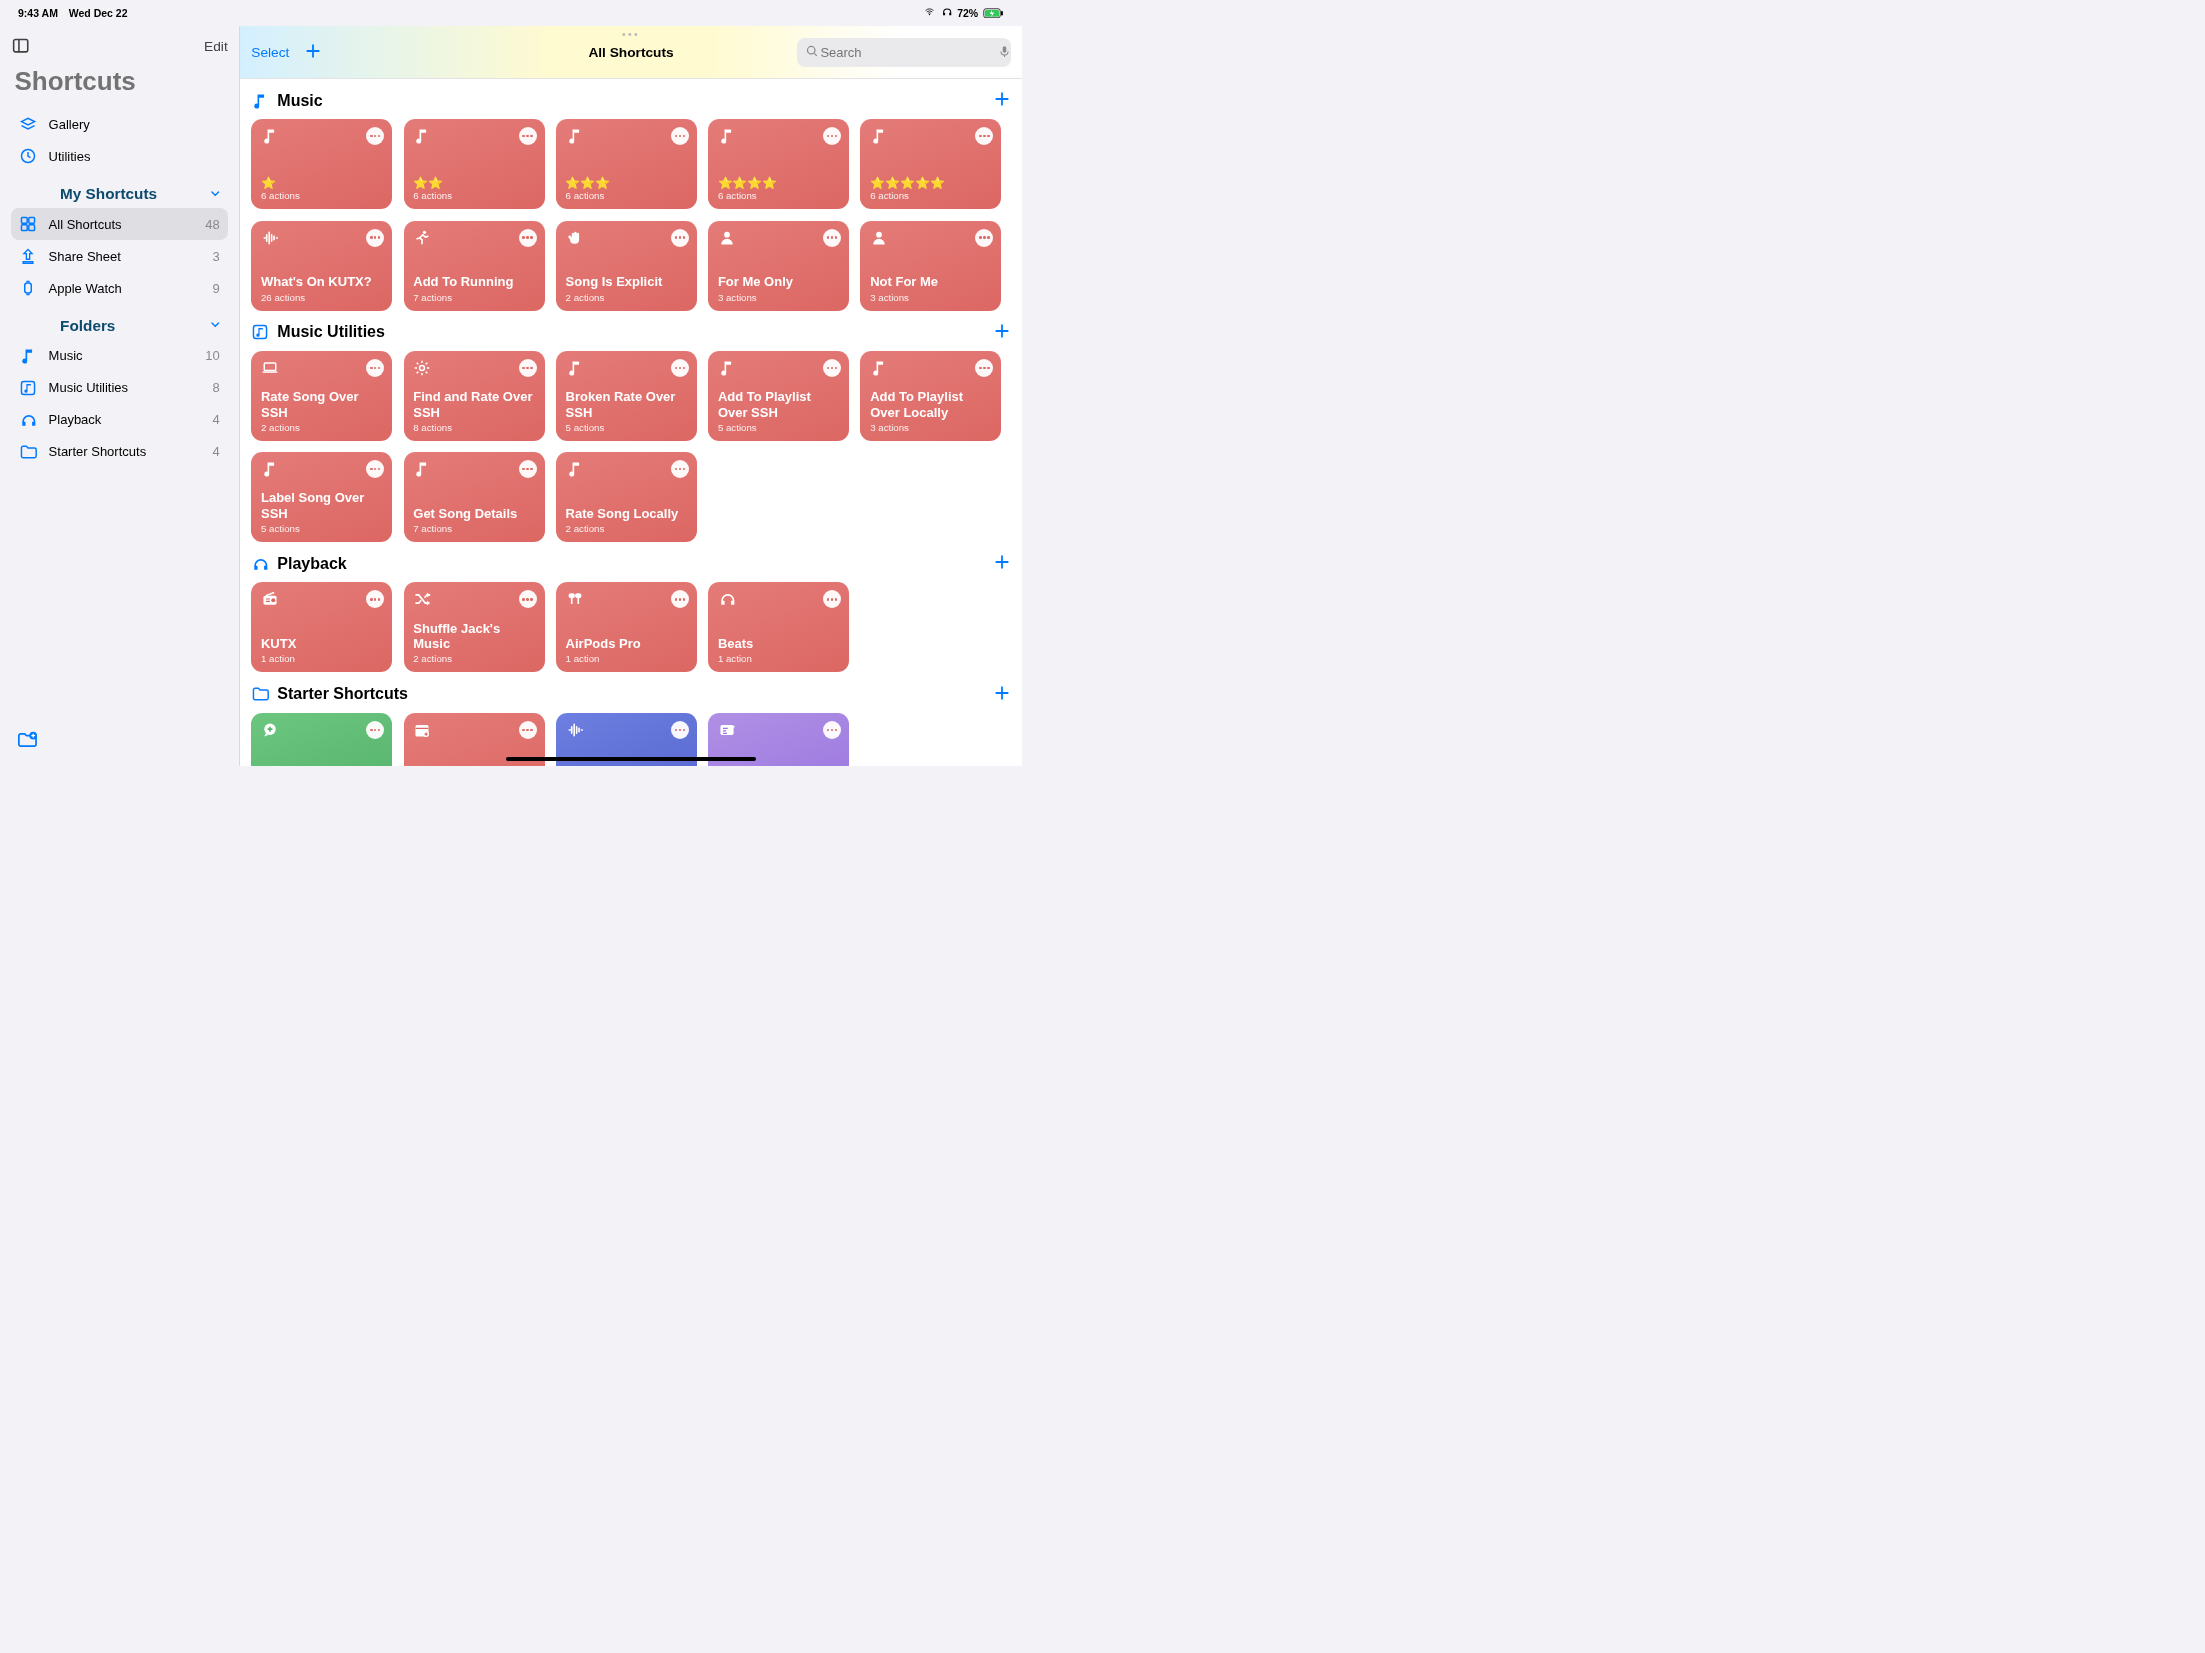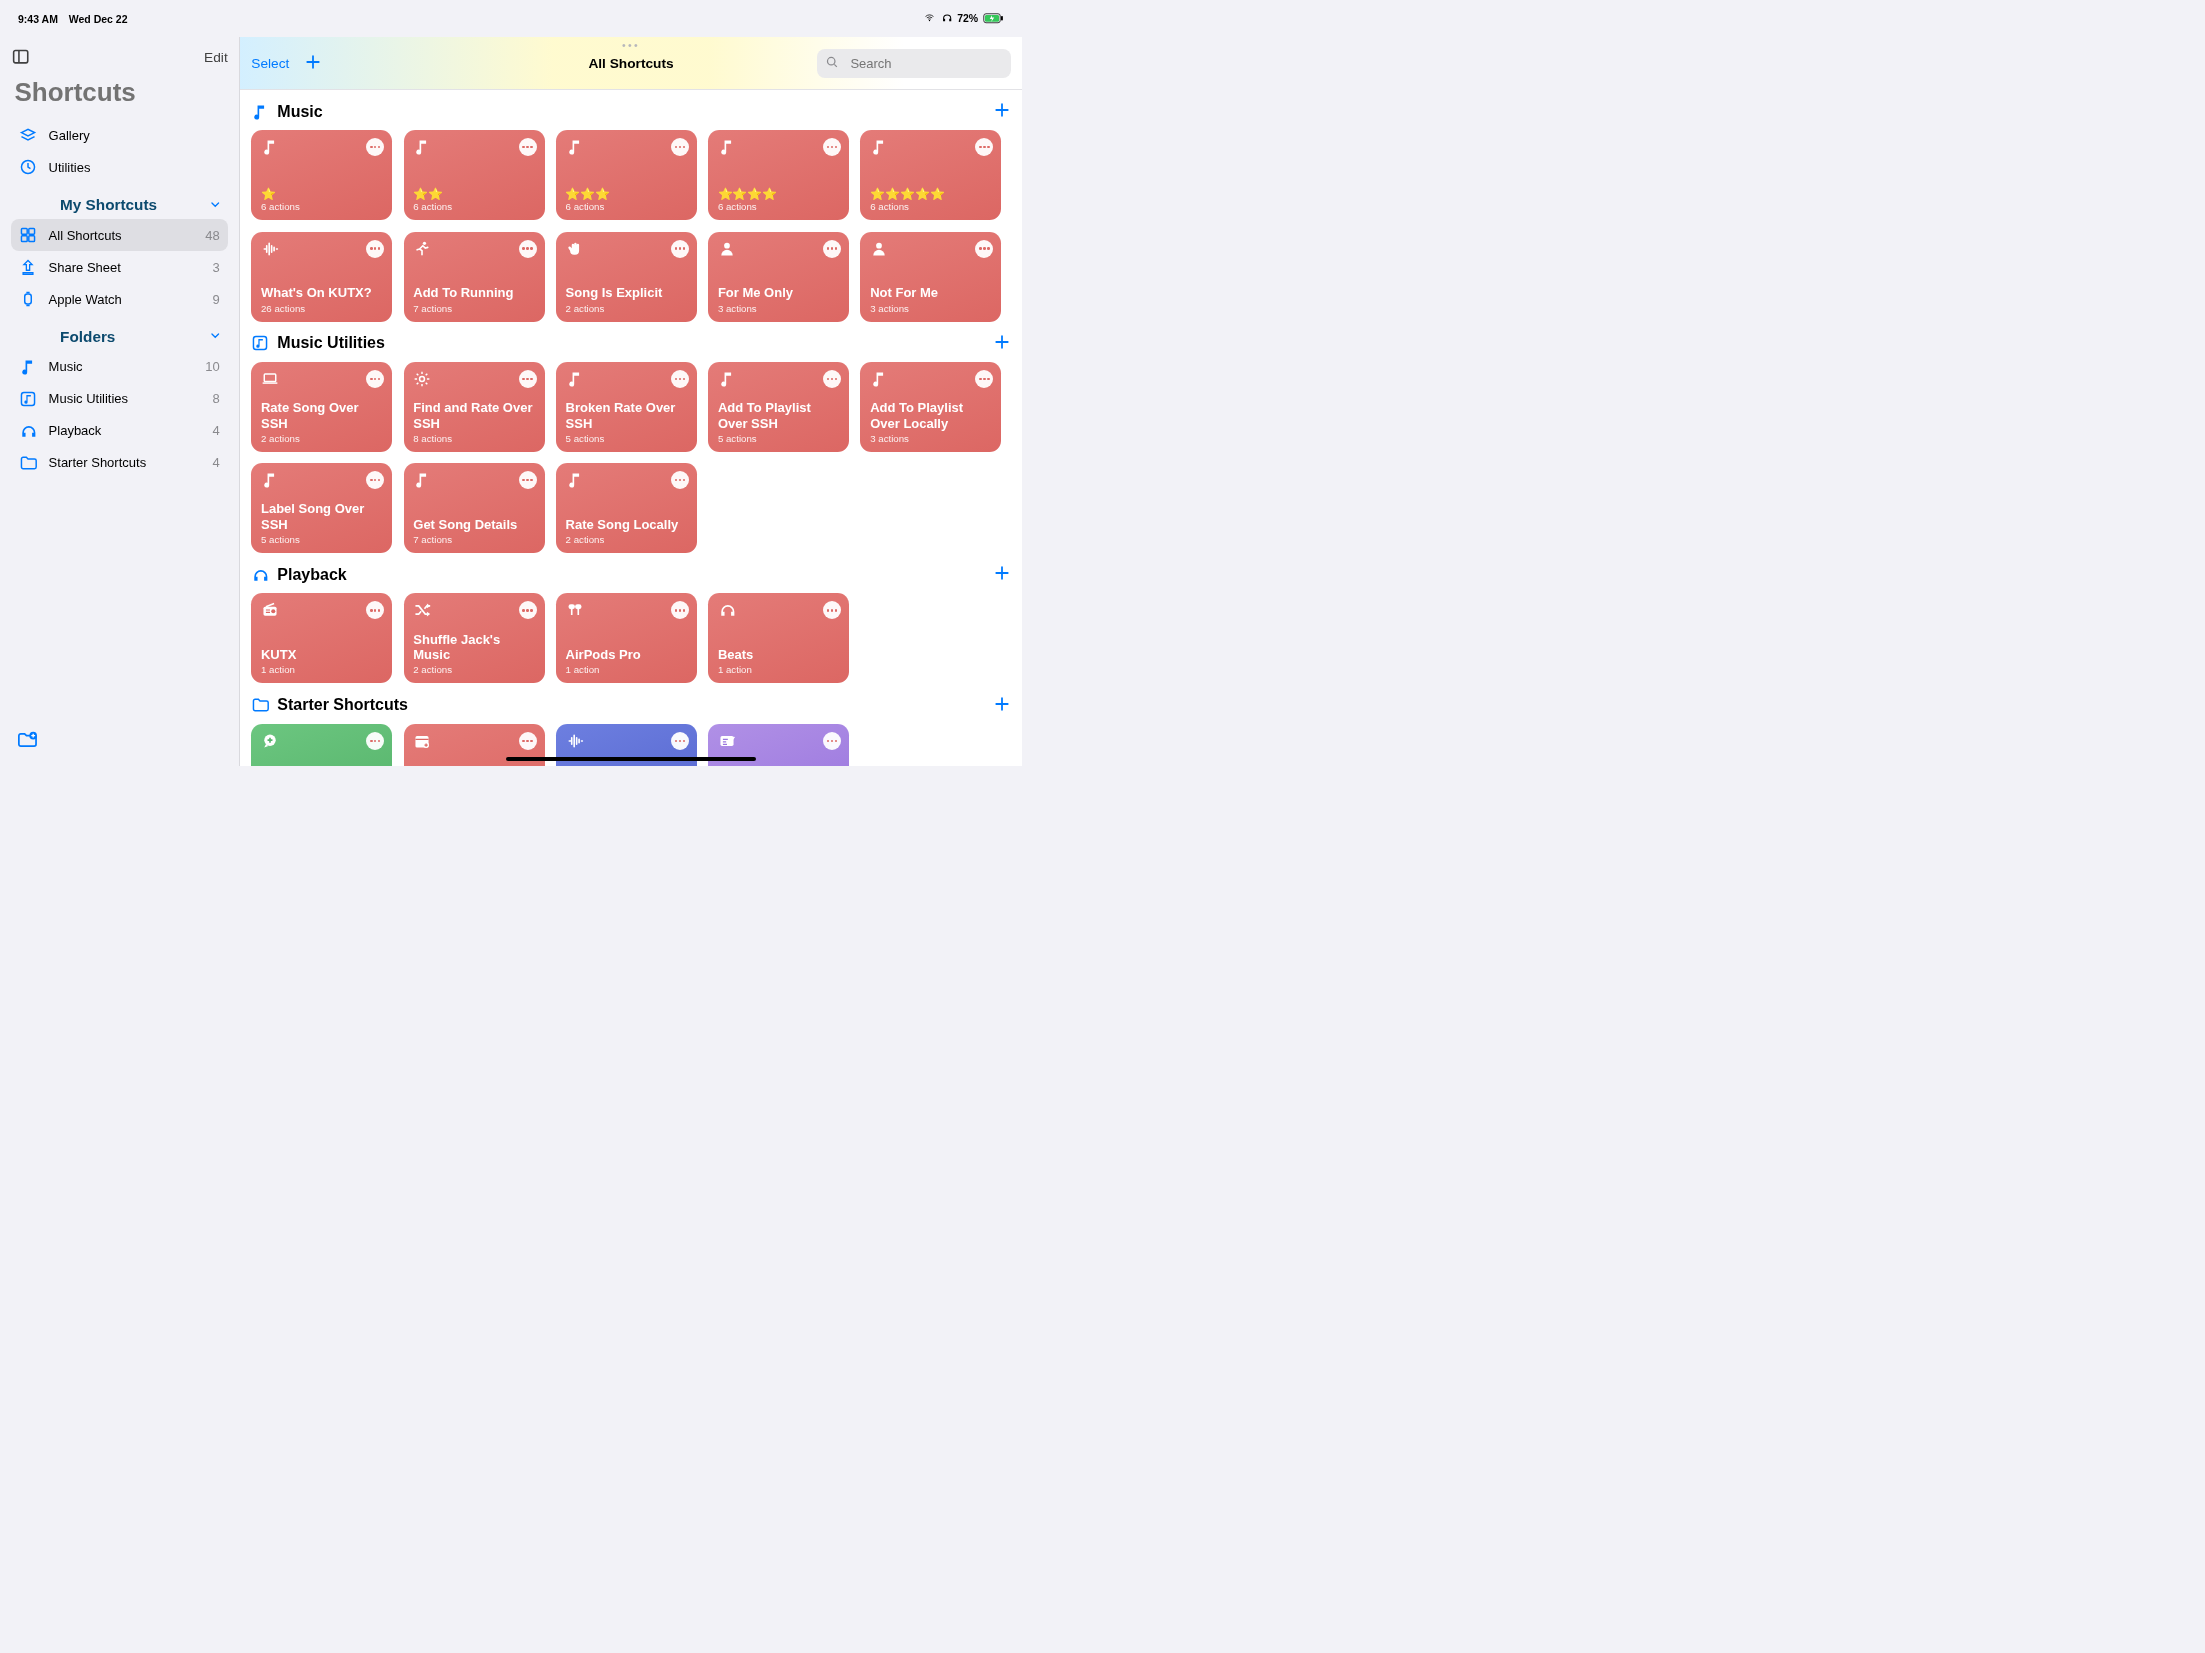--- a/index.html
+++ b/index.html
@@ -1,17 +1,17 @@
 <!DOCTYPE html>
 <html style="font-size:13px"><head>
 <meta charset="utf-8">
 <style>
   * { box-sizing: border-box; margin: 0; padding: 0; font-family: -apple-system, BlinkMacSystemFont, "Helvetica Neue", sans-serif; }
   body { width: 1022px; height: 766px; background: #f2f2f7; overflow: hidden; display:flex; flex-direction:column; }
-  .statusbar { height: 37px; display:flex; align-items:center; justify-content:space-between; padding:0 18px; font-size:10.5px; font-weight:600; color:#000; }
+  .statusbar { height: 26px; display:flex; align-items:center; justify-content:space-between; padding:0 18px; font-size:10.5px; font-weight:600; color:#000; }
   .statusbar .left span { margin-right:8px; }
   .statusbar .right { display:flex; align-items:center; gap:4.8px; }
   .battery { display:inline-flex; align-items:center; }
 
   .app { flex:1; display:flex; min-height:0; }
   .sidebar { width: 239px; background:#f2f2f7; padding: 4.8px 11.3px 8px 11.3px; display:flex; flex-direction:column; position:relative; }
   .sb-top { display:flex; align-items:center; justify-content:space-between; height:32px; }
   .sb-top .icon-btn { color:#404040; }
   .sb-title { font-size:26px; font-weight:700; margin:3.2px 4.8px 11.3px 3.2px; color:#737373; }
   .sb-item { display:flex; align-items:center; height:32px; padding:0 8px; border-radius:8px; cursor:pointer; gap:11.3px; }
@@ -23,21 +23,21 @@
   .sb-section .hdr { font-size:15.3px; font-weight:700; color:#0c4a6e;margin-left:44px; }
   .chev { color:#007aff; }
   .sb-bottom { margin-top:auto; padding:4.8px; }
 
   .main { flex:1; background:#fff; display:flex; flex-direction:column; min-width:0; border-left:0.8px solid #d9d9de; position:relative;}
   .grad { position:absolute; top:0; left:0; right:0; height:53px; background:linear-gradient(90deg, rgba(130,210,255,0.35), rgba(255,245,150,0.45) 40%, rgba(255,245,150,0.45) 60%, rgba(255,255,255,0) 85%); pointer-events:none; }
   .m-top { height:53px; display:flex; align-items:center; padding:0 11.3px; gap:14.5px; position:relative; border-bottom:0.8px solid #e2e2e6;}
   .m-top .select { color:#007aff; font-size:13.7px; }
   .m-top .plus { color:#007aff; }
   .m-title { position:absolute; left:50%; transform:translateX(-50%); font-size:13.7px; font-weight:600; }
-  .search { margin-left:auto; display:flex; align-items:center; background:#eaeaec; border-radius:8px; height:29px; padding:0 8px; gap:12px; width:194px; }
+  .search { margin-left:auto; display:flex; align-items:center; background:#eaeaec; border-radius:8px; height:29px; padding:0 8px; gap:2px; width:214px; }
   .search input { border:none; background:transparent; outline:none; font-size:13px; color:#7b7b80; flex:1; }
   .drag { position:absolute; top:2.4px; left:50%; transform:translateX(-50%); color:#b7b7bc; letter-spacing:2.4px; font-size:10.5px;}
 
   .content { flex:1; overflow:auto; padding:0 11.3px 0 11.3px; }
   .sect { margin-top:11.3px; }
   .sect-h { display:flex; align-items:center; gap:8px; margin-bottom:8px; }
   .sect-h .sicon { color:#007aff; width:18px; height:18px; }
   .sect-h .stitle { font-size:16px; font-weight:700; flex:1; color:#000;}
   .sect-h .sadd { color:#007aff; }
   .grid { display:grid; grid-template-columns: repeat(5, 141px); gap:11.3px; }

